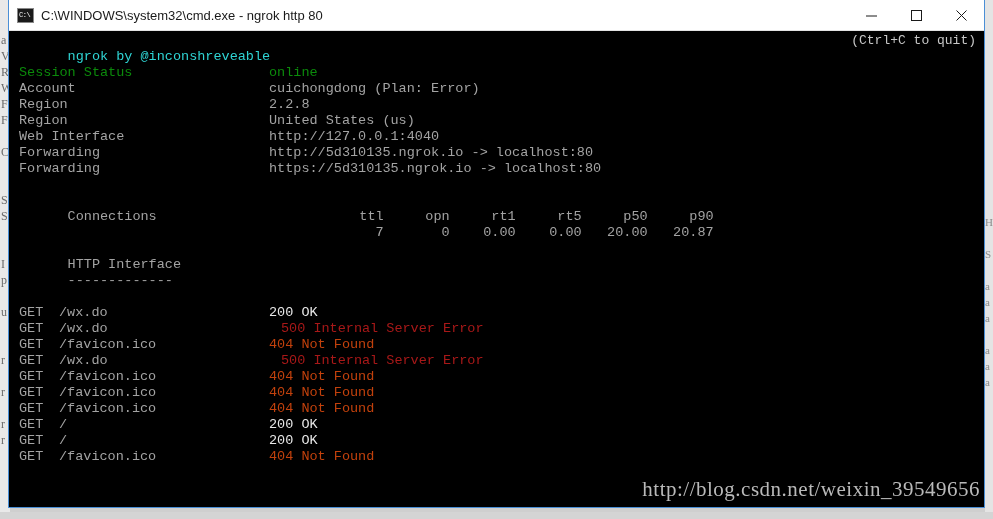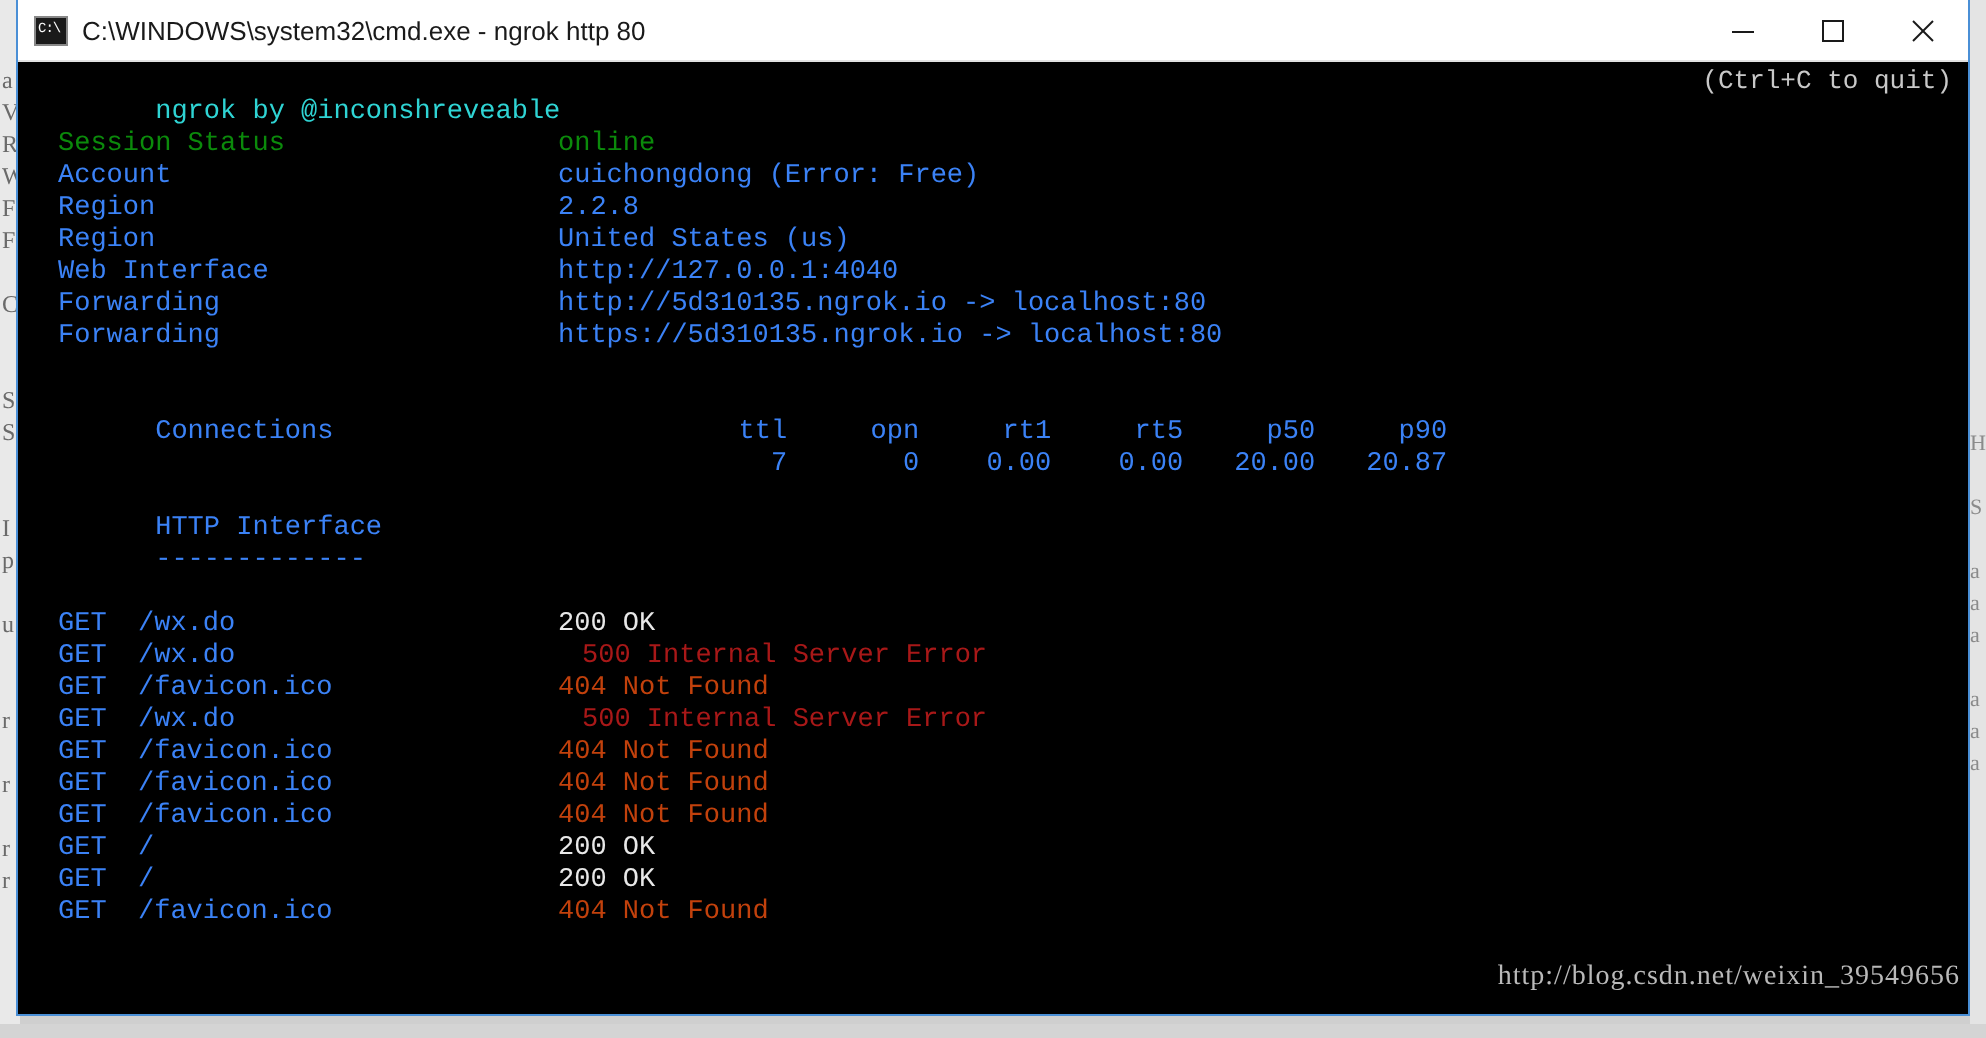--- a/index.html
+++ b/index.html
@@ -121,30 +121,30 @@
     font-family: "Liberation Mono", "DejaVu Sans Mono", monospace;
     font-size: 13.5px;
     line-height: 16px;
     color: #c8c8c8;
     overflow: hidden;
     padding-top: 2px;
   }
   .line {
     white-space: pre;
     height: 16px;
-    padding-left: 20px;
+    padding-left: 10px;
   }
   .blank { height: 16px; }
   .col-label { display: inline-block; width: 250px; }
   .cyan   { color: #2fd4d4; }
   .green  { color: #0b8a0b; }
   .white  { color: #e8e8e8; }
   .red    { color: #a81818; margin-left: 12px; }
   .olive  { color: #c2410c; }
-  .grey   { color: #3b82f6; }
+  .grey   { color: #a3a3a3; }
 
   #ctrlc {
     position: absolute;
     right: 8px;
     top: 2px;
     white-space: pre;
     color: #c8c8c8;
     font-family: "Liberation Mono", "DejaVu Sans Mono", monospace;
     font-size: 13px;
     line-height: 16px;
@@ -154,21 +154,21 @@
   .metrics { white-space: pre; }
   .m-lead { display: inline-block; width: 250px; }
   .m-cell { display: inline-block; width: 66px; text-align: right; }
 
   
   #watermark {
     position: absolute;
     right: 4px;
     bottom: 10px;
     font-family: "Liberation Serif", serif;
-    font-size: 14px;
+    font-size: 21px;
     letter-spacing: 0.5px;
     color: #b9b9b9;
     white-space: nowrap;
   }
 
   
   #bottom-strip {
     position: absolute;
     left: 0;
     bottom: 0;
@@ -262,21 +262,21 @@
 
     <div class="line">
       <span class="cyan">ngrok by @inconshreveable</span>
     </div>
     <div id="ctrlc">(Ctrl+C to quit)</div>
 
     <div class="blank"></div>
 
     <div id="session-block">
         <div class="line"><span class="col-label green">Session Status</span><span class="green">online</span></div>
-        <div class="line"><span class="col-label grey">Account</span><span class="grey">cuichongdong (Error: Free)</span></div>
+        <div class="line"><span class="col-label grey">Account</span><span class="grey">cuichongdong (Plan: Error)</span></div>
         <div class="line"><span class="col-label grey">Region</span><span class="grey">2.2.8</span></div>
         <div class="line"><span class="col-label grey">Region</span><span class="grey">United States (us)</span></div>
         <div class="line"><span class="col-label grey">Web Interface</span><span class="grey">http://127.0.0.1:4040</span></div>
         <div class="line"><span class="col-label grey">Forwarding</span><span class="grey">http://5d310135.ngrok.io -&gt; localhost:80</span></div>
         <div class="line"><span class="col-label grey">Forwarding</span><span class="grey">https://5d310135.ngrok.io -&gt; localhost:80</span></div>
       </div>
 
     <div class="blank"></div>
 
     <div class="line metrics">

